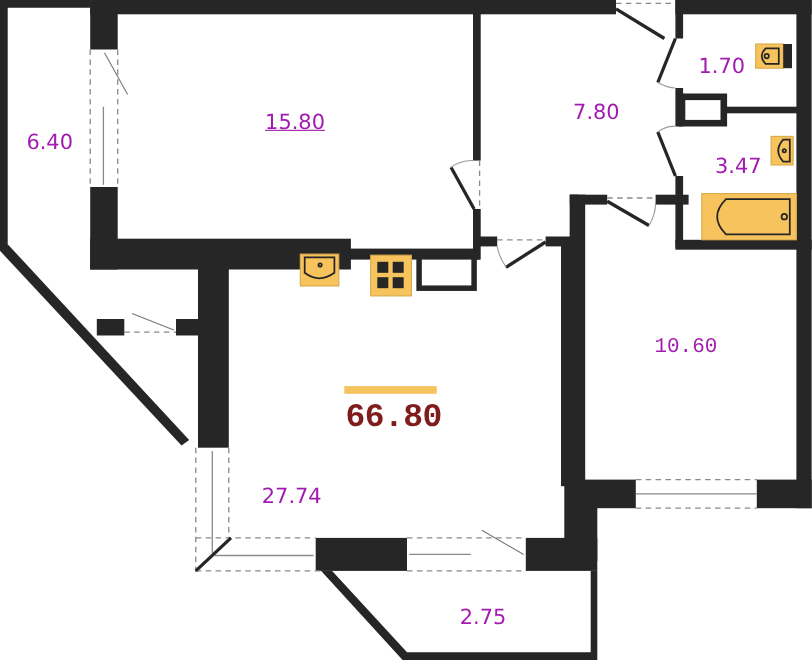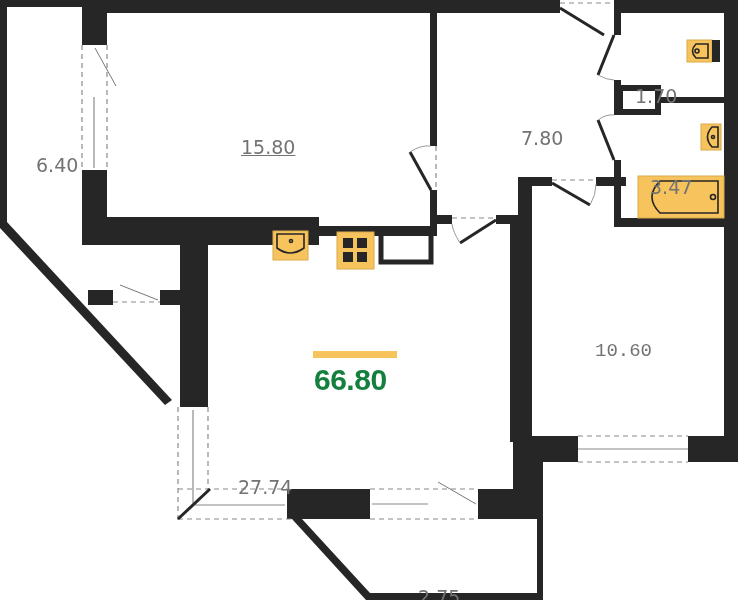--- a/index.html
+++ b/index.html
@@ -7,22 +7,22 @@
     #plan { position: absolute; left: 0; top: 0; width: 738px; height: 600px; }
     .wall { fill: #262626; }
     .thin { stroke: #262626; fill: none; }
     .fixture { fill: #f7c35c; stroke: #d9a94a; stroke-width: 1; }
     .fixline { fill: none; stroke: #262626; stroke-width: 1.6; }
     .dash { stroke: #8a8a8a; stroke-width: 1.2; stroke-dasharray: 5 4; fill: none; }
     .glass { stroke: #8a8a8a; stroke-width: 1.2; fill: none; }
     .leaf { stroke: #262626; stroke-width: 3; }
     .leaf-open { stroke: #777; stroke-width: 1; fill: none; }
     .arc { stroke: #999; stroke-width: 1; fill: none; }
-    .room-label { position: absolute; font-family: "DejaVu Sans", sans-serif; font-size: 19px; color: #737373; white-space: nowrap; margin-top: 36px; }
-    .total-label { position: absolute; font-family: Liberation Sans, sans-serif; font-size: 30px; font-weight: bold; color: #15803d; letter-spacing: -0.5px; text-align: center; }
+    .room-label { position: absolute; font-family: "DejaVu Sans", sans-serif; font-size: 19px; color: #a21caf; white-space: nowrap; }
+    .total-label { position: absolute; font-family: Liberation Mono, monospace; font-size: 30px; font-weight: bold; color: #7f1d1d; letter-spacing: -0.5px; text-align: center; }
     .total-bar { position: absolute; height: 7px; }
   </style>
 </head>
 <body>
 
 <svg id="plan" viewBox="0 0 738 600" xmlns="http://www.w3.org/2000/svg">
 
   <g>
     <polygon class="wall" points="0,0 82,0 82,7 7,7 7,222 0,227"></polygon>
     <polygon class="wall" points="0,222 7,222 172,400 165,405 0,228"></polygon>
@@ -153,21 +153,21 @@
   </g>
   <g>
     <rect class="fixture" x="337" y="232" width="37" height="37"></rect>
     <rect class="wall" x="343" y="238" width="10" height="10"></rect>
     <rect class="wall" x="357" y="238" width="10" height="10"></rect>
     <rect class="wall" x="343" y="252" width="10" height="10"></rect>
     <rect class="wall" x="357" y="252" width="10" height="10"></rect>
   </g>
 </svg>
 
-<div class="room-label" style="left:36px;top:118px;">6.40</div>
+<div class="room-label" style="left:24px;top:118px;">6.40</div>
 <div class="room-label" style="left:241px;top:100px;text-decoration:underline;">15.80</div>
 <div class="room-label" style="left:521px;top:91px;">7.80</div>
 <div class="room-label" style="left:635px;top:49px;">1.70</div>
 <div class="room-label" style="left:650px;top:140px;">3.47</div>
 <div class="room-label" style="left:595px;top:304px;font-family:Liberation Mono, monospace;">10.60</div>
 <div class="room-label" style="left:238px;top:440px;">27.74</div>
 <div class="room-label" style="left:418px;top:550px;">2.75</div>
 
 <div class="total-bar" style="left:313px;top:351px;width:84px;background:#f7c35c;"></div>
 <div class="total-label" style="left:314px;top:363px;">66.80</div>

